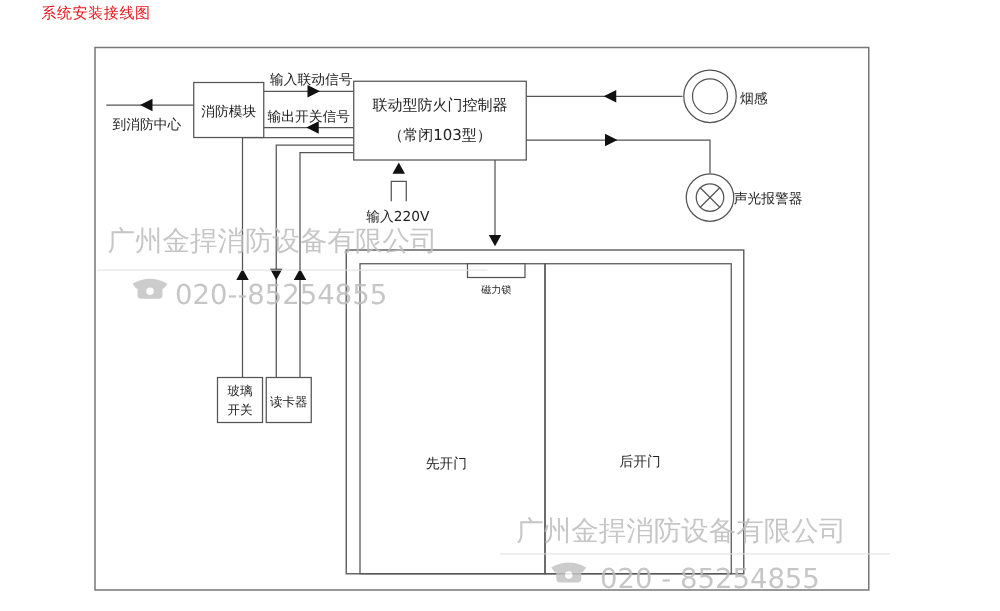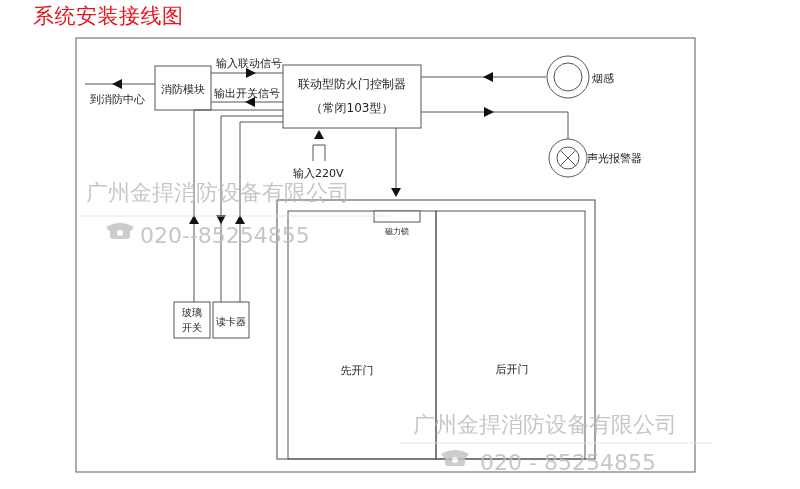--- a/index.html
+++ b/index.html
@@ -1,18 +1,18 @@
 <!DOCTYPE html>
 <html><head>
 <meta charset="utf-8">
 <style>
   html, body { margin: 0; padding: 0; background: #ffffff; }
   body { width: 800px; height: 489px; position: relative; overflow: hidden;
          font-family: "DejaVu Sans", sans-serif; }
-  .title { position: absolute; left: 33px; top: 2px; font-size: 21px; color: #e8141b;
+  .title { position: absolute; left: 33px; top: 2px; font-size: 12px; color: #e8141b;
            font-family: "DejaVu Sans", sans-serif; letter-spacing: 0.5px; }
   svg { position: absolute; left: 0; top: 0; }
   svg text { font-family: "DejaVu Sans", sans-serif; fill: #222; }
   .wm { fill: #bdbdbd; font-family: "DejaVu Sans", sans-serif; }
   .wm-line { stroke: #e2e2e2; stroke-width: 1; }
 </style>
 </head>
 <body>
 
 <div class="title">系统安装接线图</div>

